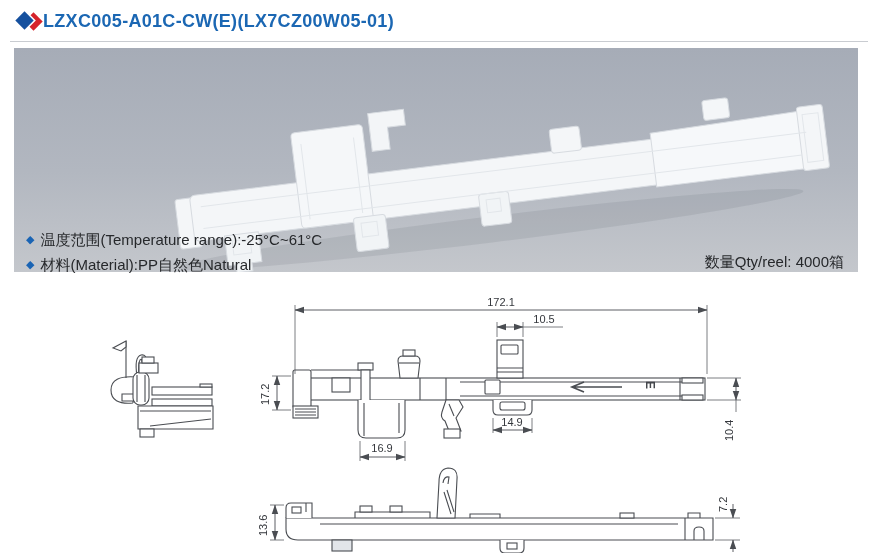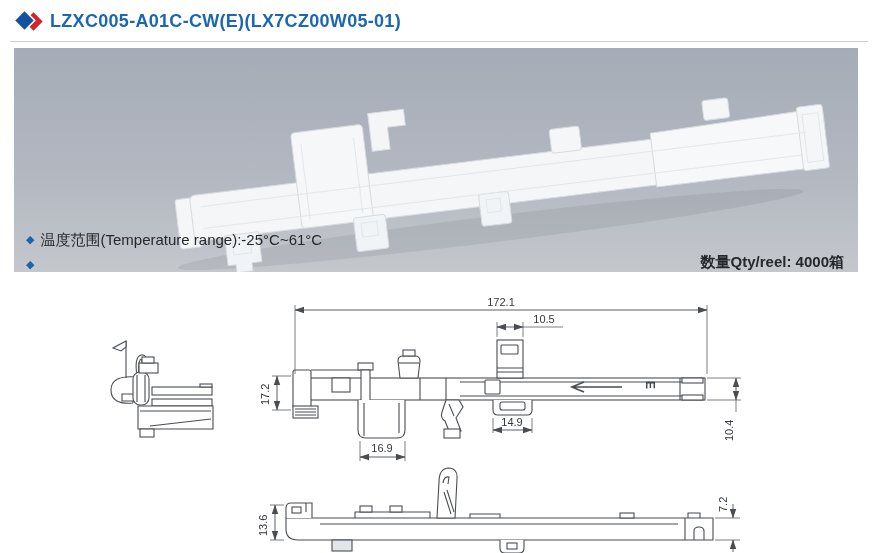--- a/index.html
+++ b/index.html
@@ -1,35 +1,35 @@
 <!DOCTYPE html>
 <html><head>
 <meta charset="utf-8">
 <style>
   html,body{margin:0;padding:0;background:#ffffff;}
   #page{position:relative;width:875px;height:553px;background:#ffffff;overflow:hidden;
         font-family:"Liberation Sans",sans-serif;}
 
   
-  .header{position:absolute;left:16px;top:9px;display:flex;align-items:center;gap:7px;}
+  .header{position:absolute;left:16px;top:9px;display:flex;align-items:center;}
   .brand-diamond{position:relative;width:27px;height:25px;flex:0 0 auto;}
   .brand-diamond i{position:absolute;width:13px;height:13px;transform:rotate(45deg);display:block;}
   .brand-diamond .dr{background:#d6232a;left:11px;top:6px;}
   .brand-diamond .db{background:#15509e;left:2px;top:5px;box-shadow:0 0 0 1.5px #ffffff;}
   .title{color:#1b67b3;font-size:18px;font-weight:700;letter-spacing:.3px;white-space:nowrap;}
   .header-rule{position:absolute;left:10px;top:41px;width:858px;height:1px;background:#c9ccd1;}
 
   
   .photo{position:absolute;left:14px;top:48px;width:844px;height:224px;
          background:linear-gradient(180deg,#a6acb7 0%,#b2b7c0 55%,#c4c7cc 100%);}
   .photo svg{position:absolute;left:0;top:0;}
   .specs{position:absolute;left:12px;top:179px;}
   .spec-line{font-size:15px;line-height:25px;color:#26282b;white-space:nowrap;display:flex;align-items:center;}
   .spec-bullet{color:#1a64b4;font-size:11px;margin-right:6px;}
-  .qty{position:absolute;right:14px;top:205px;font-size:15px;color:#26282b;white-space:nowrap;font-weight:bold;}
+  .qty{position:absolute;right:14px;top:205px;font-size:15px;color:#26282b;white-space:nowrap;}
 
   
   .drawing{position:absolute;left:0;top:285px;width:875px;height:268px;}
   .s  {fill:#ffffff;stroke:#4a4d52;stroke-width:1.1;}
   .sg {fill:#e2e5e9;stroke:#4a4d52;stroke-width:1.1;}
   .ln {fill:none;stroke:#4a4d52;stroke-width:1.1;}
   .lnb{fill:none;stroke:#4a4d52;stroke-width:1.7;}
   .ext{fill:none;stroke:#5b5e63;stroke-width:.8;}
   .dim{fill:none;stroke:#4a4d52;stroke-width:.9;}
   .dtxt{font-family:"Liberation Sans",sans-serif;font-size:11px;fill:#34373c;}
@@ -76,20 +76,21 @@
         </g>
       </g>
     </svg>
     <div class="specs">
       <div class="spec-line">
         <span class="spec-bullet">◆</span>
         <span>温度范围(Temperature range):-25°C~61°C</span>
       </div>
       <div class="spec-line">
         <span class="spec-bullet">◆</span>
+        <span>材料(Material):PP自然色Natural</span>
       </div>
     </div>
     <div class="qty">数量Qty/reel:  4000箱</div>
   </div>
 
   <svg class="drawing" width="875" height="268" viewBox="0 285 875 268">
     <defs>
       <marker id="arr" viewBox="0 0 10 8" markerWidth="11" markerHeight="9" refX="9.5" refY="4" orient="auto-start-reverse">
         <path d="M0,0.6 L10,4 L0,7.4 Z" fill="#4a4d52"></path>
       </marker>

